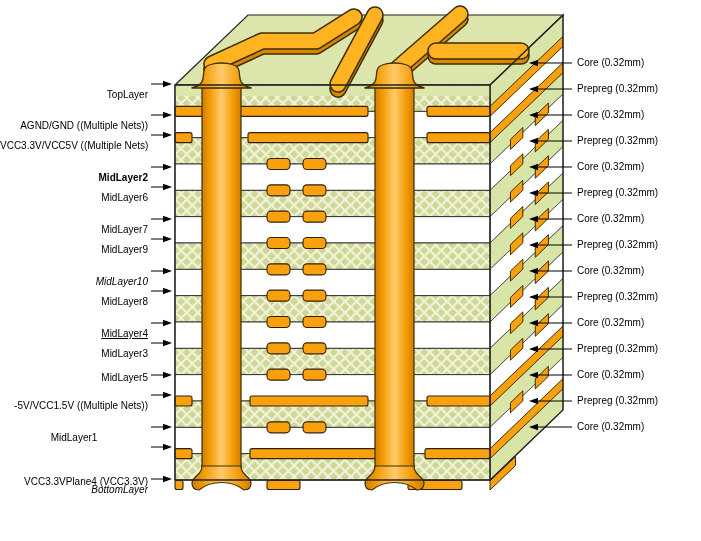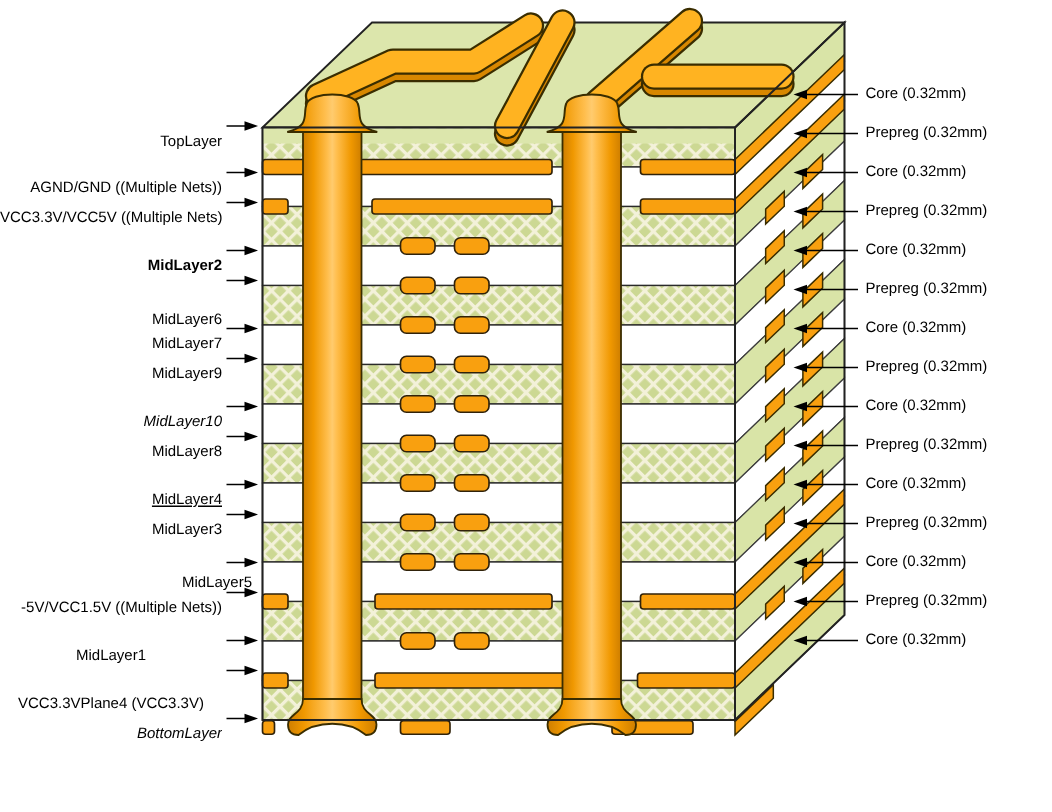--- a/index.html
+++ b/index.html
@@ -229,31 +229,31 @@
         <polygon points="529,401 538,397.8 538,404.2" fill="#000"></polygon>
         <line x1="572" y1="427" x2="538" y2="427" stroke="#000" stroke-width="1"></line>
         <polygon points="529,427 538,423.8 538,430.2" fill="#000"></polygon>
       </g>
     </svg>
   <div id="left-labels">
       <div class="lbl lbl-left" style="top: 77px;">TopLayer</div>
       <div class="lbl lbl-left" style="top: 108px; text-align: right;">AGND/GND ((Multiple Nets))</div>
       <div class="lbl lbl-left" style="top: 128px;">VCC3.3V/VCC5V ((Multiple Nets))</div>
       <div class="lbl lbl-left" style="top: 160px; font-weight: bold;">MidLayer2</div>
-      <div class="lbl lbl-left" style="top: 196px;">MidLayer6</div>
+      <div class="lbl lbl-left" style="top: 180px;">MidLayer6</div>
       <div class="lbl lbl-left" style="top: 212px;">MidLayer7</div>
       <div class="lbl lbl-left" style="top: 232px;">MidLayer9</div>
       <div class="lbl lbl-left" style="top: 264px; font-style: italic;">MidLayer10</div>
       <div class="lbl lbl-left" style="top: 284px;">MidLayer8</div>
       <div class="lbl lbl-left" style="top: 316px; text-decoration: underline;">MidLayer4</div>
       <div class="lbl lbl-left" style="top: 336px;">MidLayer3</div>
-      <div class="lbl lbl-left" style="top: 371px; padding-left: 20px;">MidLayer5</div>
+      <div class="lbl lbl-left" style="top: 360px;">MidLayer5</div>
       <div class="lbl lbl-left" style="top: 388px;">-5V/VCC1.5V ((Multiple Nets))</div>
       <div class="lbl lbl-left" style="top: 420px; text-align: center;">MidLayer1</div>
-      <div class="lbl lbl-left" style="top: 452px; text-align: center;">VCC3.3VPlane4 (VCC3.3V)</div>
+      <div class="lbl lbl-left" style="top: 464px;">VCC3.3VPlane4 (VCC3.3V)</div>
       <div class="lbl lbl-left" style="top: 472px; font-style: italic;">BottomLayer</div>
     </div>
   <div id="right-labels">
       <div class="lbl lbl-right" style="top: 56px;">Core (0.32mm)</div>
       <div class="lbl lbl-right" style="top: 82px;">Prepreg (0.32mm)</div>
       <div class="lbl lbl-right" style="top: 108px;">Core (0.32mm)</div>
       <div class="lbl lbl-right" style="top: 134px;">Prepreg (0.32mm)</div>
       <div class="lbl lbl-right" style="top: 160px;">Core (0.32mm)</div>
       <div class="lbl lbl-right" style="top: 186px;">Prepreg (0.32mm)</div>
       <div class="lbl lbl-right" style="top: 212px;">Core (0.32mm)</div>

